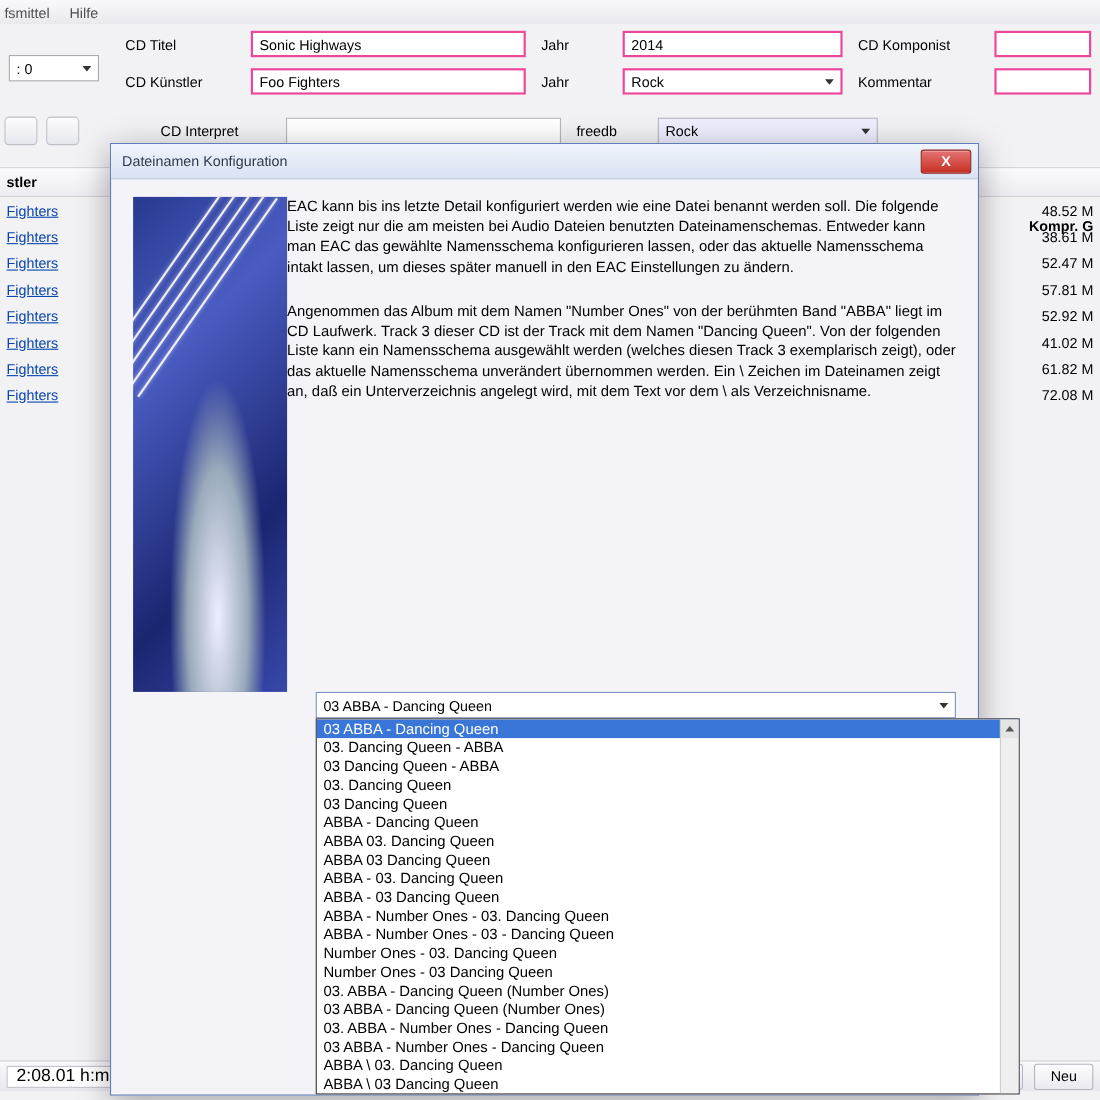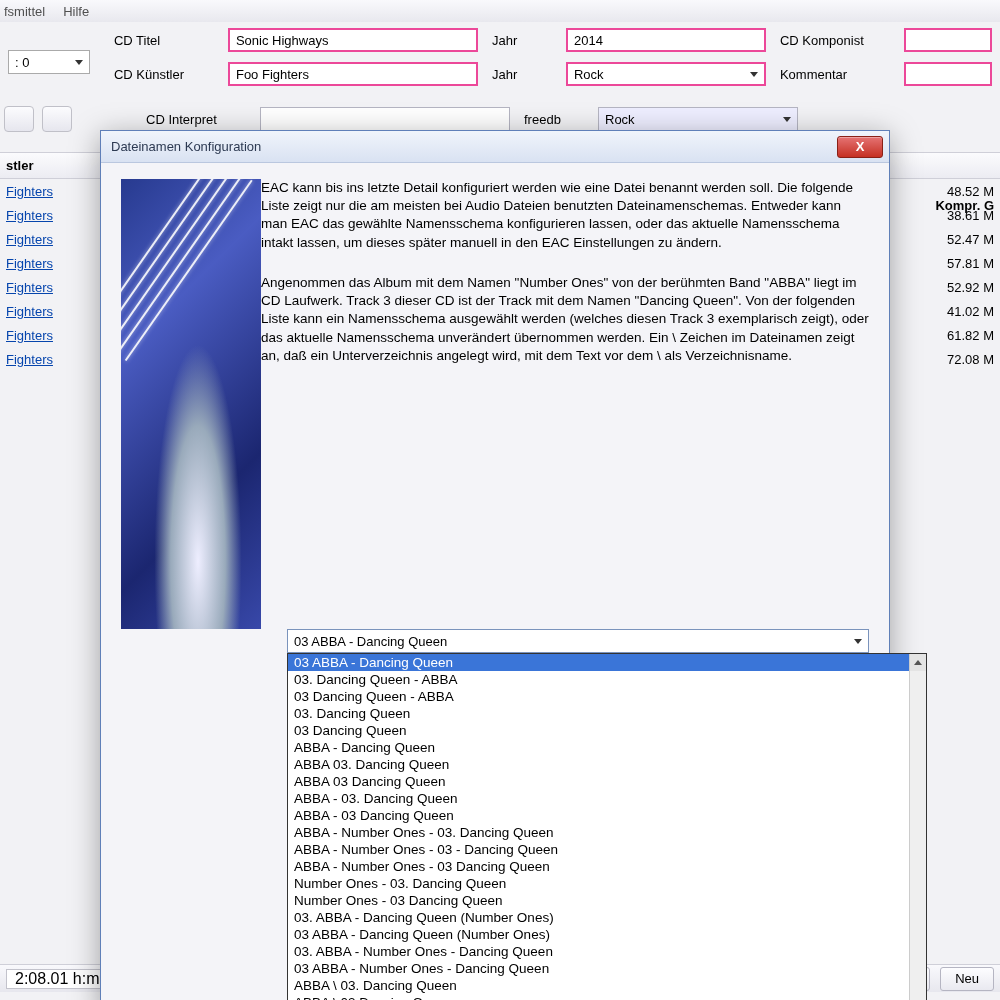--- a/index.html
+++ b/index.html
@@ -379,21 +379,20 @@
         <div class="ns-opt">03 Dancing Queen - ABBA</div>
         <div class="ns-opt">03. Dancing Queen</div>
         <div class="ns-opt">03 Dancing Queen</div>
         <div class="ns-opt">ABBA - Dancing Queen</div>
         <div class="ns-opt">ABBA 03. Dancing Queen</div>
         <div class="ns-opt">ABBA 03 Dancing Queen</div>
         <div class="ns-opt">ABBA - 03. Dancing Queen</div>
         <div class="ns-opt">ABBA - 03 Dancing Queen</div>
         <div class="ns-opt">ABBA - Number Ones - 03. Dancing Queen</div>
         <div class="ns-opt">ABBA - Number Ones - 03 - Dancing Queen</div>
-        <div class="ns-opt">ABBA - Number Ones - 03 Dancing Queen</div>
         <div class="ns-opt">Number Ones - 03. Dancing Queen</div>
         <div class="ns-opt">Number Ones - 03 Dancing Queen</div>
         <div class="ns-opt">03. ABBA - Dancing Queen (Number Ones)</div>
         <div class="ns-opt">03 ABBA - Dancing Queen (Number Ones)</div>
         <div class="ns-opt">03. ABBA - Number Ones - Dancing Queen</div>
         <div class="ns-opt">03 ABBA - Number Ones - Dancing Queen</div>
         <div class="ns-opt">ABBA \ 03. Dancing Queen</div>
         <div class="ns-opt">ABBA \ 03 Dancing Queen</div>
       </div>
     <div class="ns-scroll">

